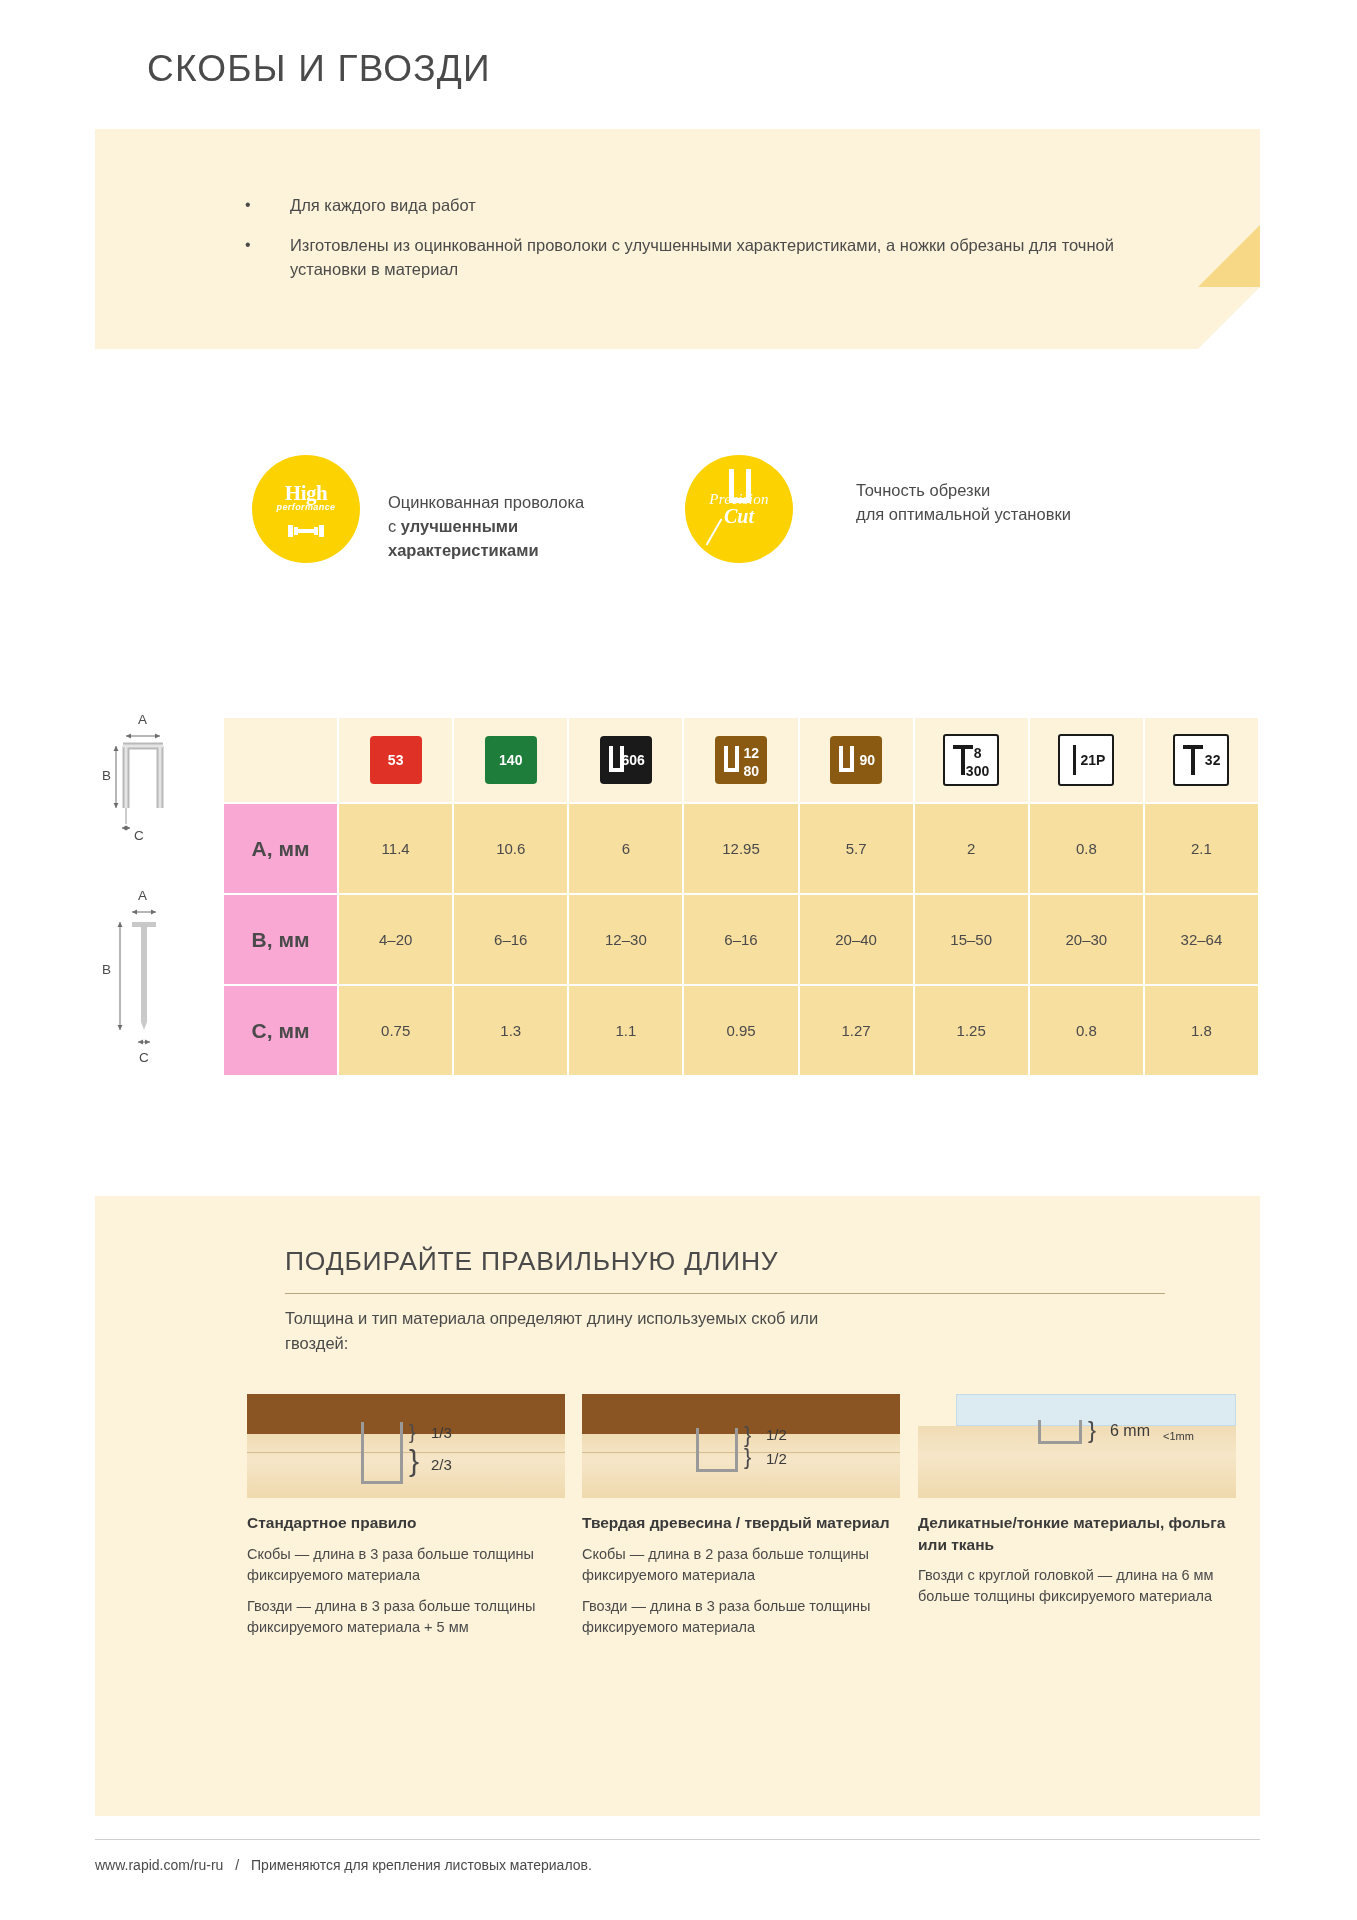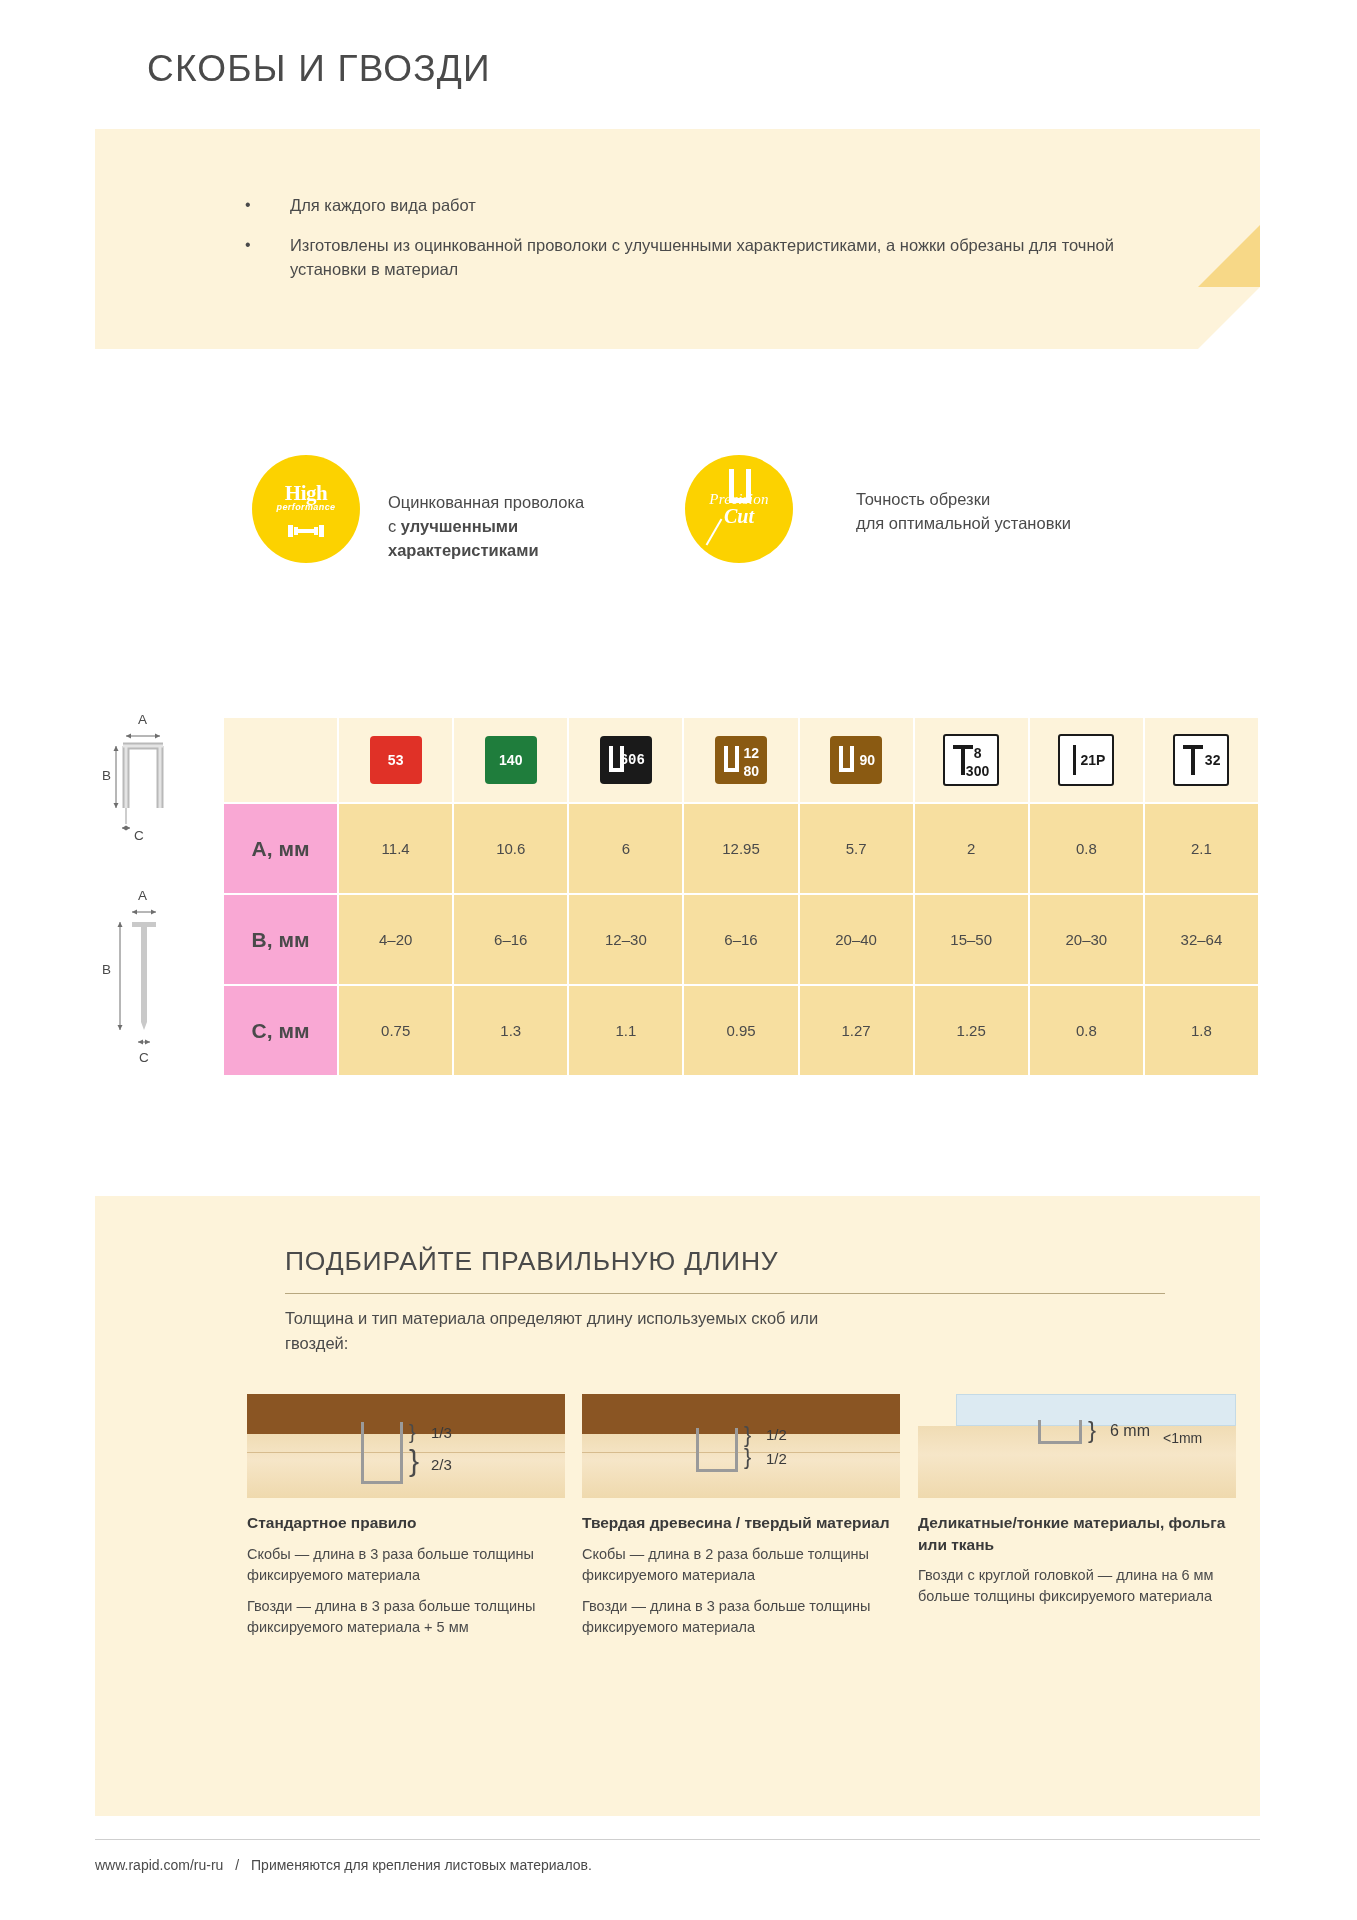--- a/index.html
+++ b/index.html
@@ -173,21 +173,21 @@
   }
 
   .badge-label {
     position: absolute;
     font-size: 16.5px;
     line-height: 1.45;
     color: #4a4a4a;
   }
   .badge-label b { font-weight: bold; }
   .label-hp { left: 388px; top: 36px; width: 260px; }
-  .label-pc { left: 856px; top: 33px; width: 300px; }
+  .label-pc { left: 856px; top: 24px; width: 300px; }
 
   
   .spec-wrap {
     position: absolute;
     left: 222px;
     top: 716px;
     width: 1038px;
   }
   table.spec {
     border-collapse: collapse;
@@ -229,21 +229,21 @@
   }
   .chip .num {
     position: absolute;
     color: #ffffff;
     font-weight: bold;
     font-size: 14px;
     line-height: 1;
   }
   .chip-red { background: #e03127; }
   .chip-green { background: #1f7d3c; }
-  .chip-black { background: #1a1a1a; font-family: Liberation Mono, monospace; }
+  .chip-black { background: #1a1a1a; }
   .chip-brown { background: #8a5a12; }
   .chip-outline {
     background: #ffffff;
     border: 2px solid #1a1a1a;
     border-radius: 3px;
   }
   .chip-outline .num { color: #1a1a1a; }
 
   .chip .num-c { left: 0; right: 0; top: 17px; text-align: center; }
   .chip .num-r { right: 7px; top: 17px; }
@@ -400,21 +400,21 @@
     margin-top: 10px;
     font-size: 14.5px;
     line-height: 1.45;
     color: #4a4a4a;
   }
 
   .lt1 {
     position: absolute;
     left: 1163px;
     top: 1430px;
-    font-size: 14px;
+    font-size: 11px;
     color: #3a3a3a;
   }
 
   
   .footer {
     position: absolute;
     left: 0;
     top: 1857px;
     width: 100%;
   }

